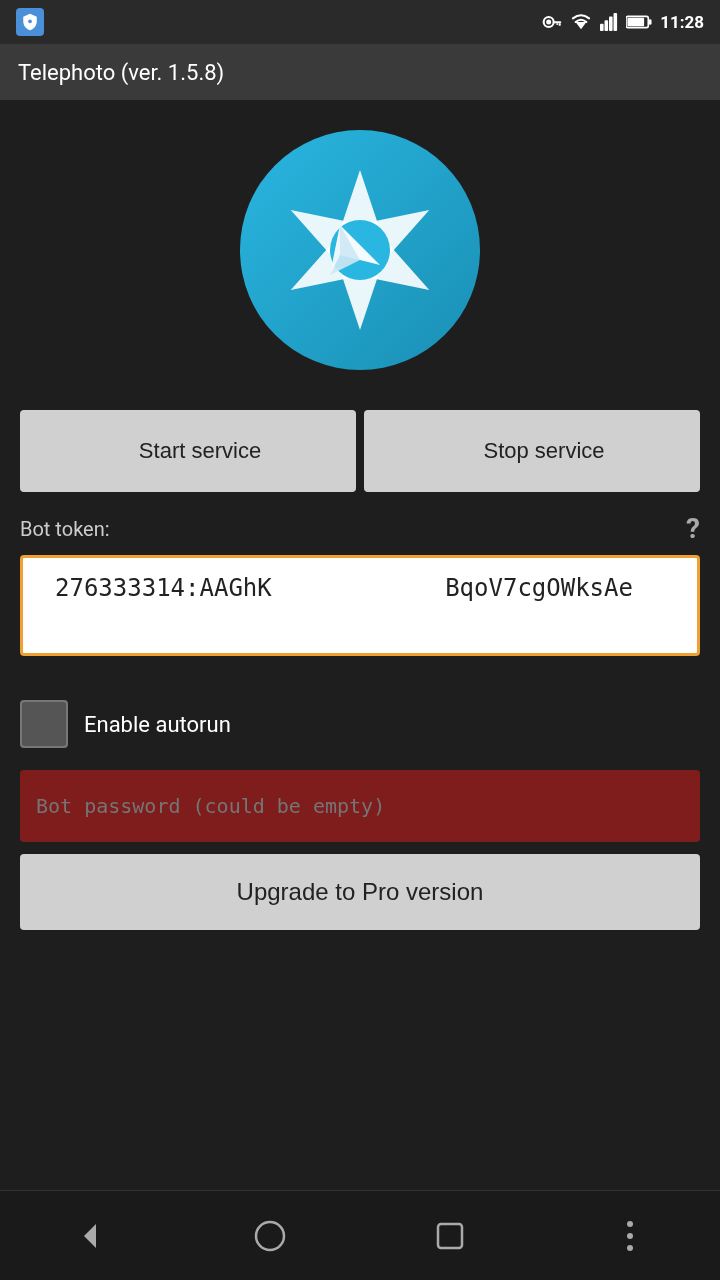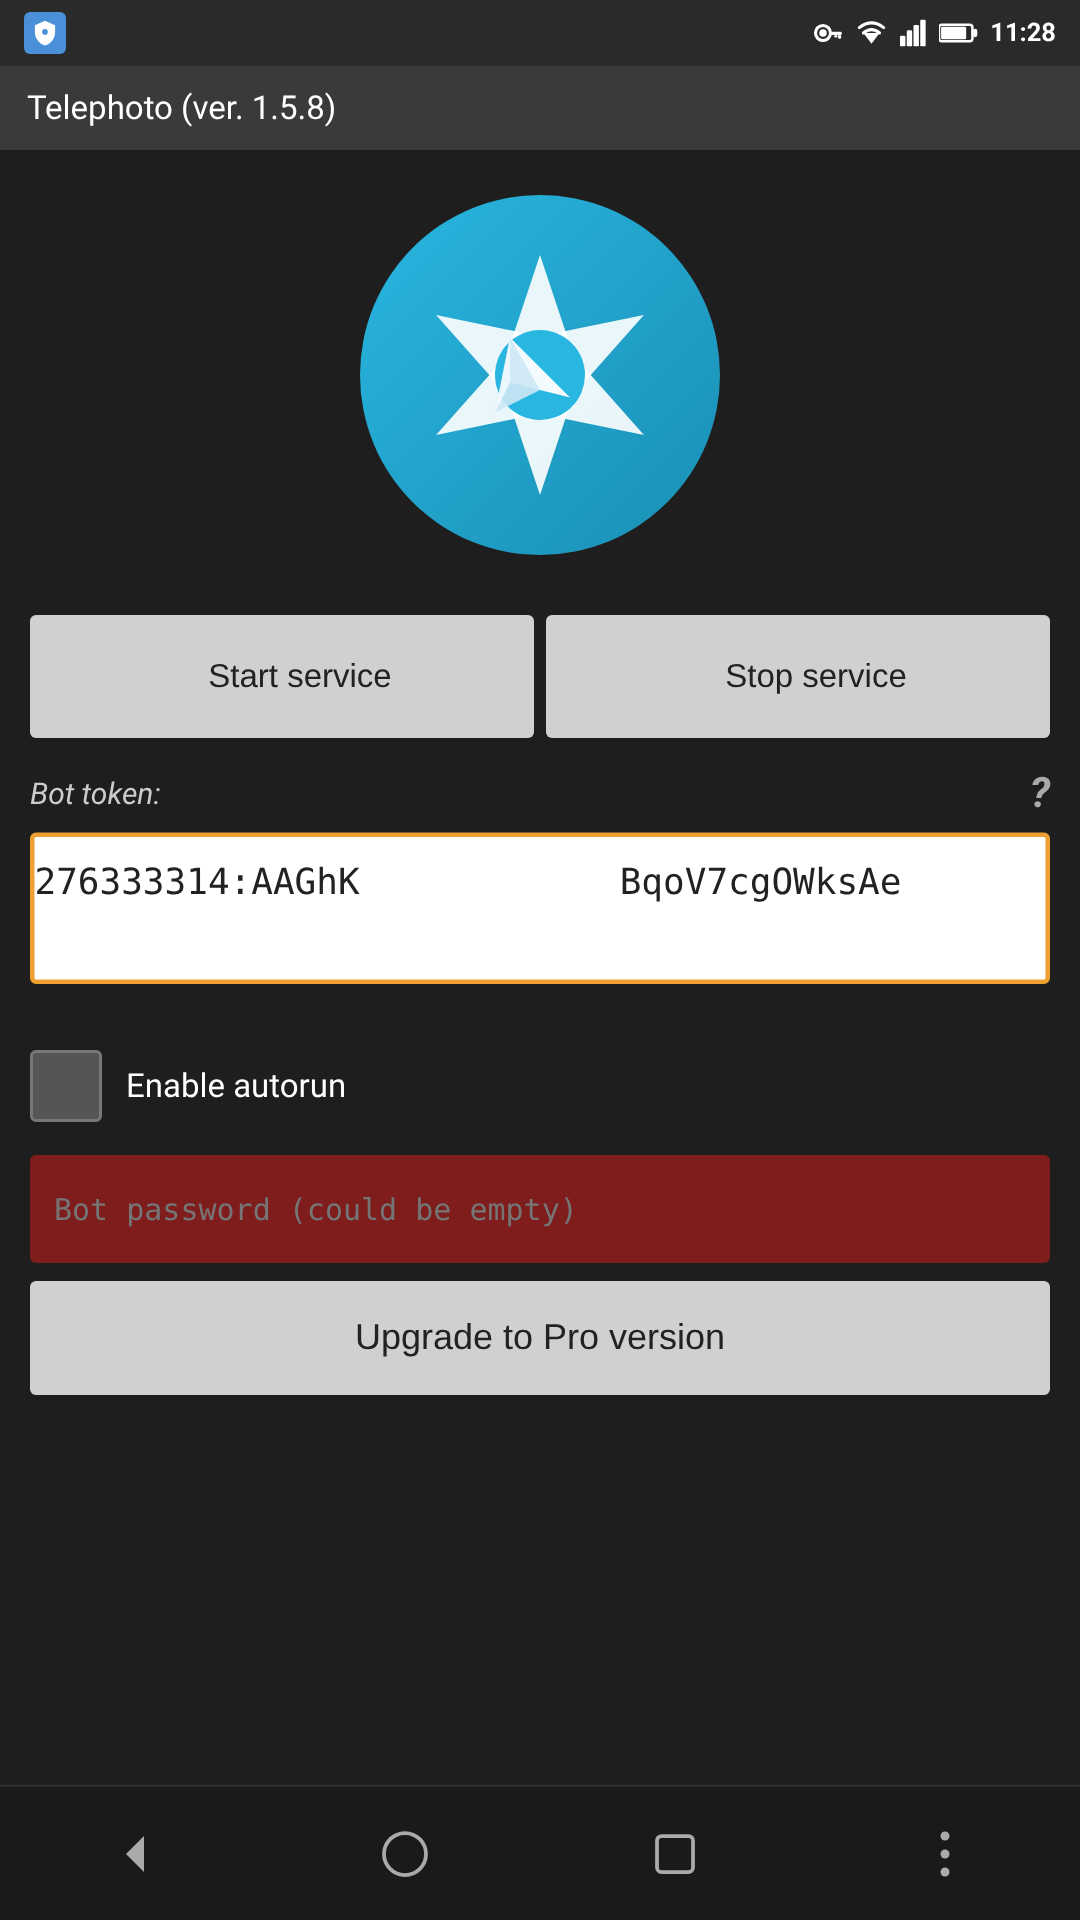--- a/index.html
+++ b/index.html
@@ -120,42 +120,41 @@
       padding-left: 24px;
     }
 
     
     .bot-token-header {
       width: 100%;
       display: flex;
       align-items: center;
       justify-content: space-between;
       margin-bottom: 10px;
-      font-style: italic;
     }
 
     .bot-token-label {
       color: #cccccc;
       font-size: 20px;
     }
 
     .help-icon {
       color: #aaaaaa;
       font-size: 28px;
       font-weight: bold;
       cursor: pointer;
     }
 
     .bot-token-input {
       width: 100%;
       min-height: 100px;
       background: white;
       border: 3px solid #f0a030;
       border-radius: 4px;
-      padding: 14px 0;
+      padding: 14px 32px;
       font-size: 24px;
       font-family: monospace;
       color: #222;
       resize: none;
       outline: none;
       margin-bottom: 20px;
       line-height: 1.4;
     }
 
     

